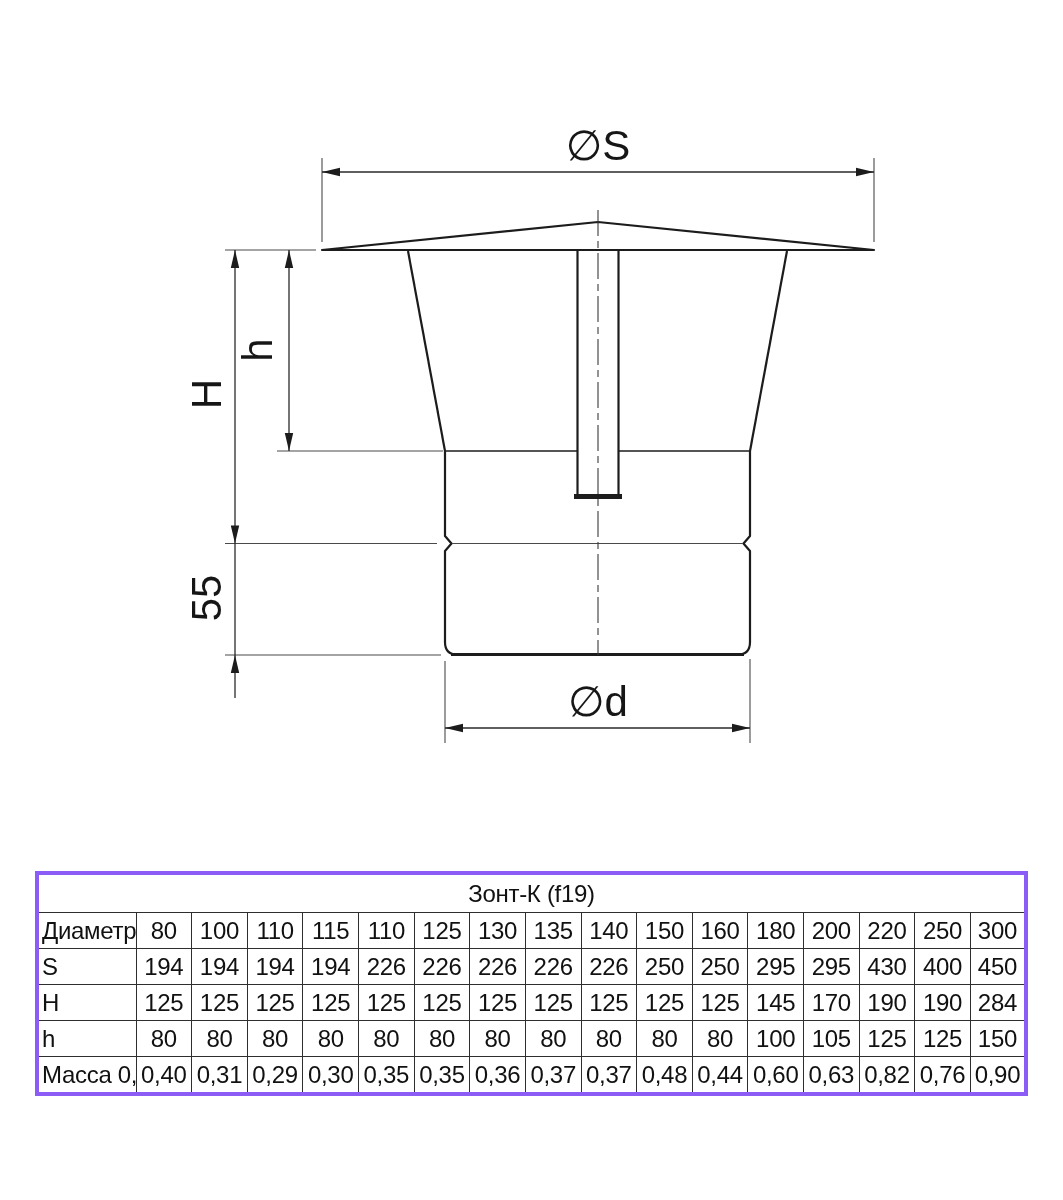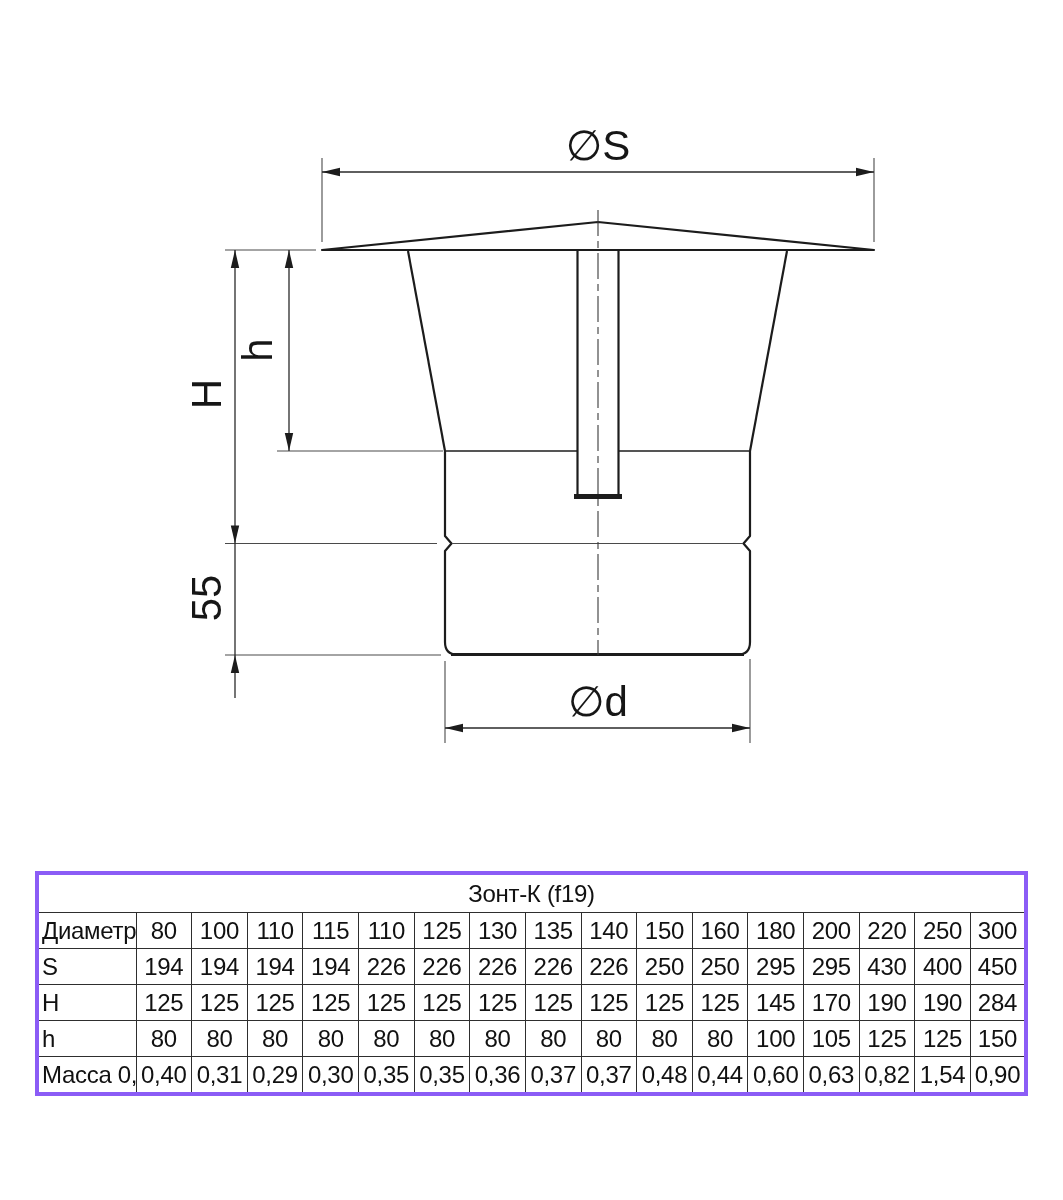--- a/index.html
+++ b/index.html
@@ -210,17 +210,17 @@
         <td>0,35</td>
         <td>0,35</td>
         <td>0,36</td>
         <td>0,37</td>
         <td>0,37</td>
         <td>0,48</td>
         <td>0,44</td>
         <td>0,60</td>
         <td>0,63</td>
         <td>0,82</td>
-        <td>1,54</td>
+        <td>0,76</td>
         <td>0,90</td>
       </tr>
     </tbody>
 </table>
 
 </body></html>

